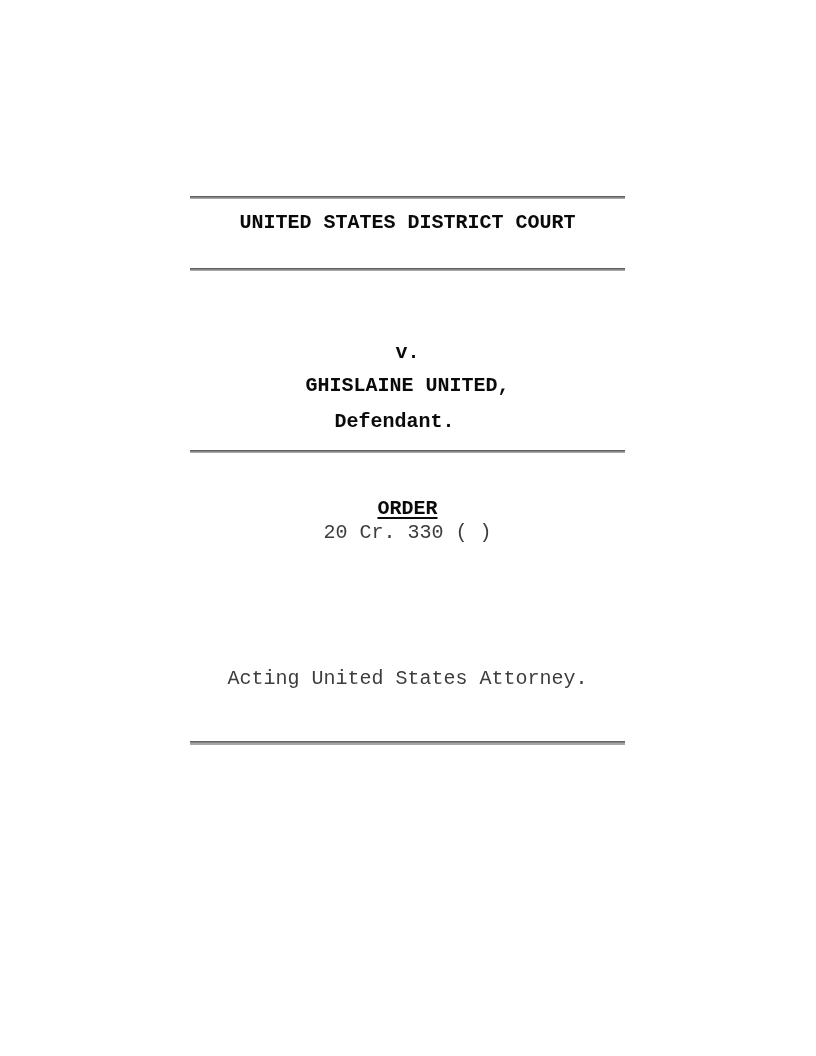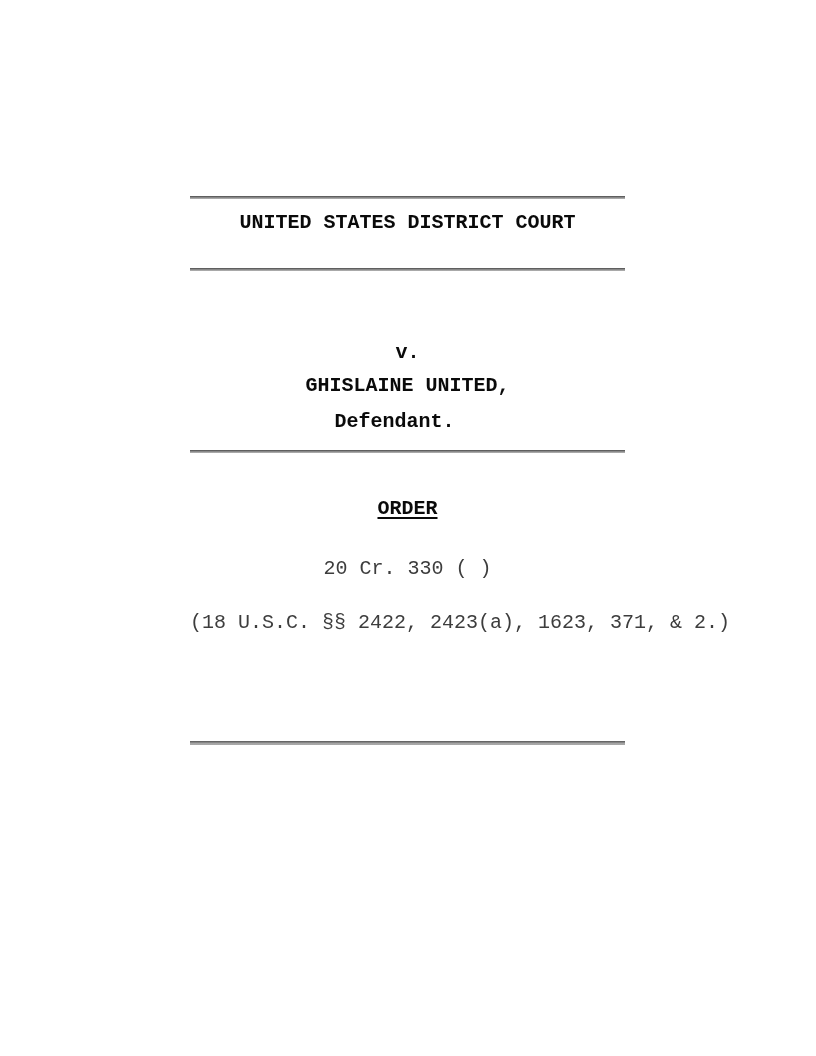--- a/index.html
+++ b/index.html
@@ -33,21 +33,21 @@
   .tline {
     position: absolute;
     left: 190px;
     width: 435px;
     text-align: center;
     font-size: 20px;
     line-height: 19px;
     white-space: pre;
   }
   .bold   { font-weight: bold; color: #0a0a0a; }
-  .reg    { font-weight: normal; color: #3d3d3d; margin-top: 36px; }
+  .reg    { font-weight: normal; color: #3d3d3d; }
 
   .court-block { top: 213px; }
   .plaintiff   { top: 307px; }
   .versus      { top: 343px; }
   .defendant-name { top: 376px; }
   .defendant-label {
     top: 412px;
     text-align: center;
     padding-right: 26px;
     width: 409px; 
@@ -82,18 +82,18 @@
   <div class="rule rule-header"></div>
 
   <div class="tline bold versus">v.</div>
   <div class="tline bold defendant-name">GHISLAINE UNITED,</div>
   <div class="tline bold defendant-label">Defendant.</div>
 
   <div class="rule rule-caption"></div>
 
   <div class="tline bold order-title">ORDER</div>
   <div class="tline reg case-number">20 Cr. 330 ( )</div>
-  <div class="tline reg statutes">(18 U.S.C. §§ 2422, 2423(a), 1623, 371, &amp; 2.)</div>
 
+  <div class="tline reg attorney-title">Acting United States Attorney.</div>
 
   <div class="rule rule-bottom"></div>
 
 </div>
 
 </body></html>

